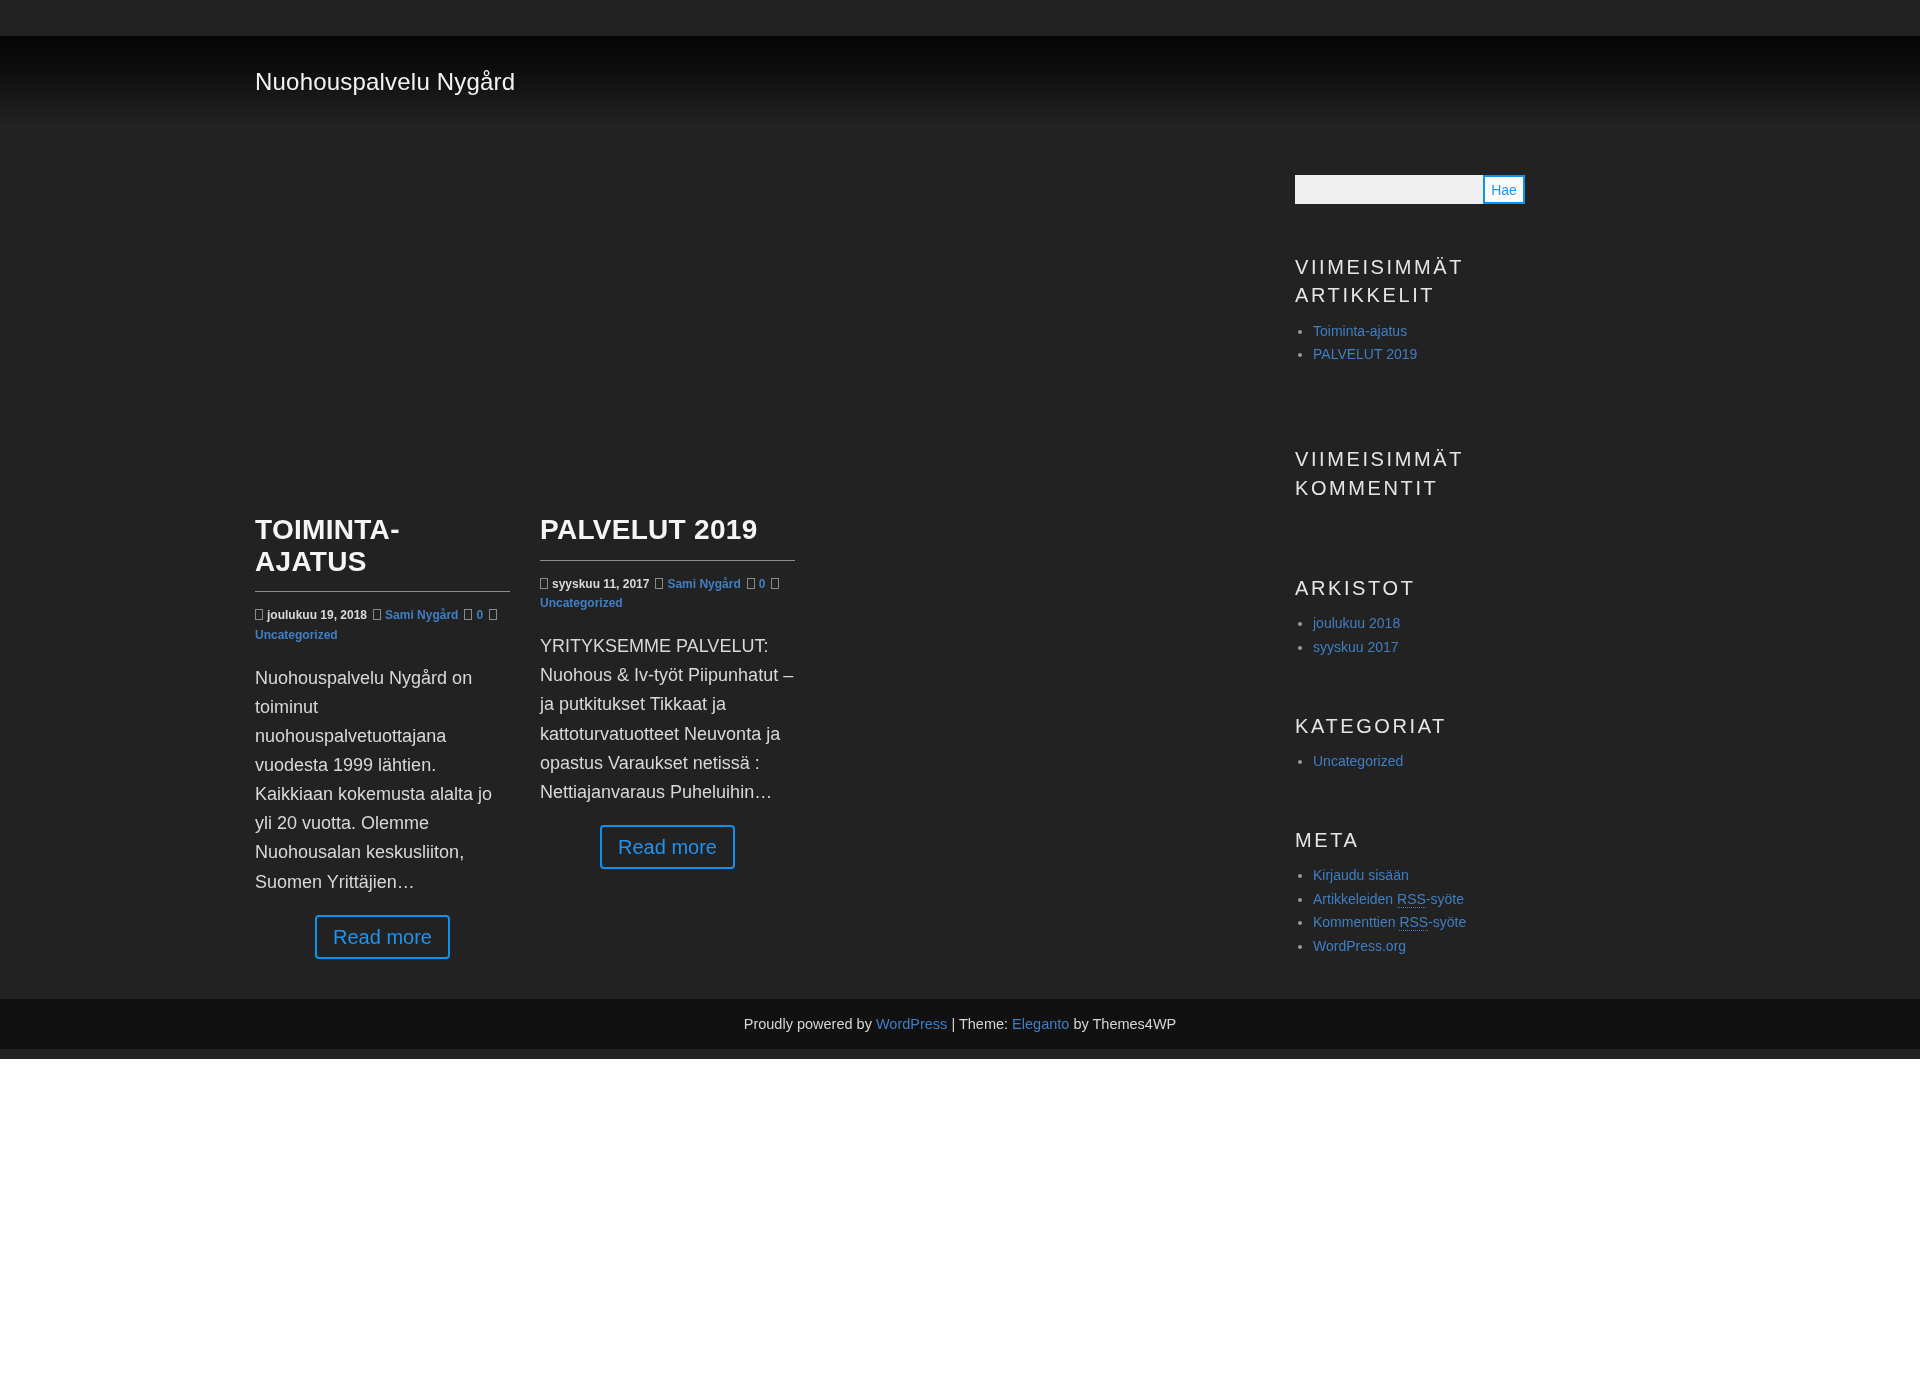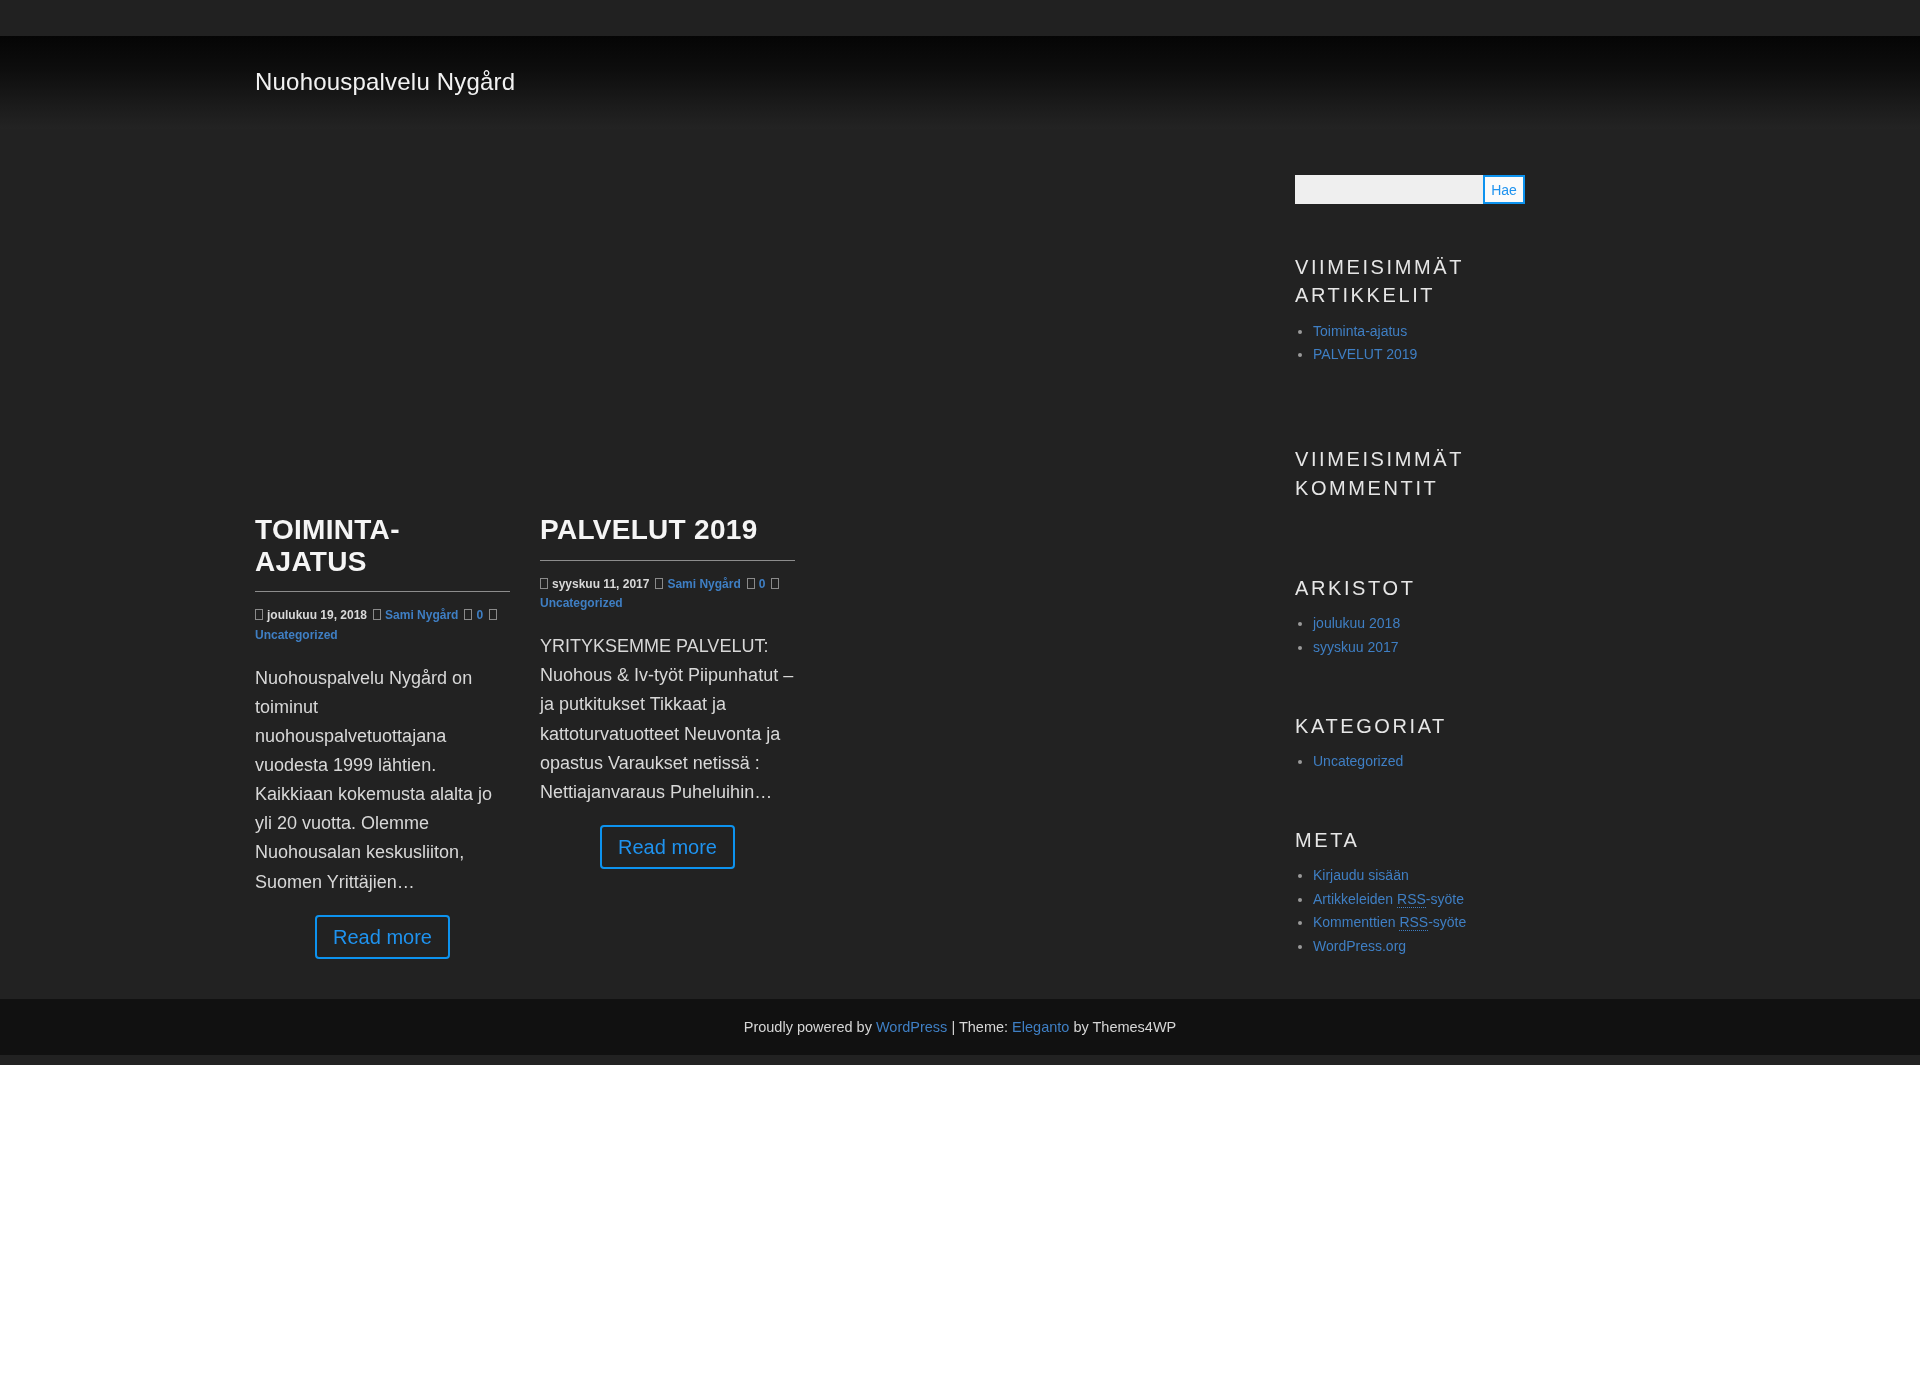--- a/index.html
+++ b/index.html
@@ -183,21 +183,21 @@
     text-decoration: none;
     border-bottom: 1px dotted #3f7fc4;
   }
   .gap-78 { height: 78px; }
   .gap-62 { height: 62px; }
   .gap-52 { height: 52px; }
 
   
   .site-footer {
     background: #111111;
-    height: 56px;
+    height: 50px;
     display: flex;
     align-items: center;
     justify-content: center;
   }
   .footer-text {
     font-size: 14.5px;
     color: #d6d6d6;
   }
   .footer-text a {
     color: #3f7fc4;

